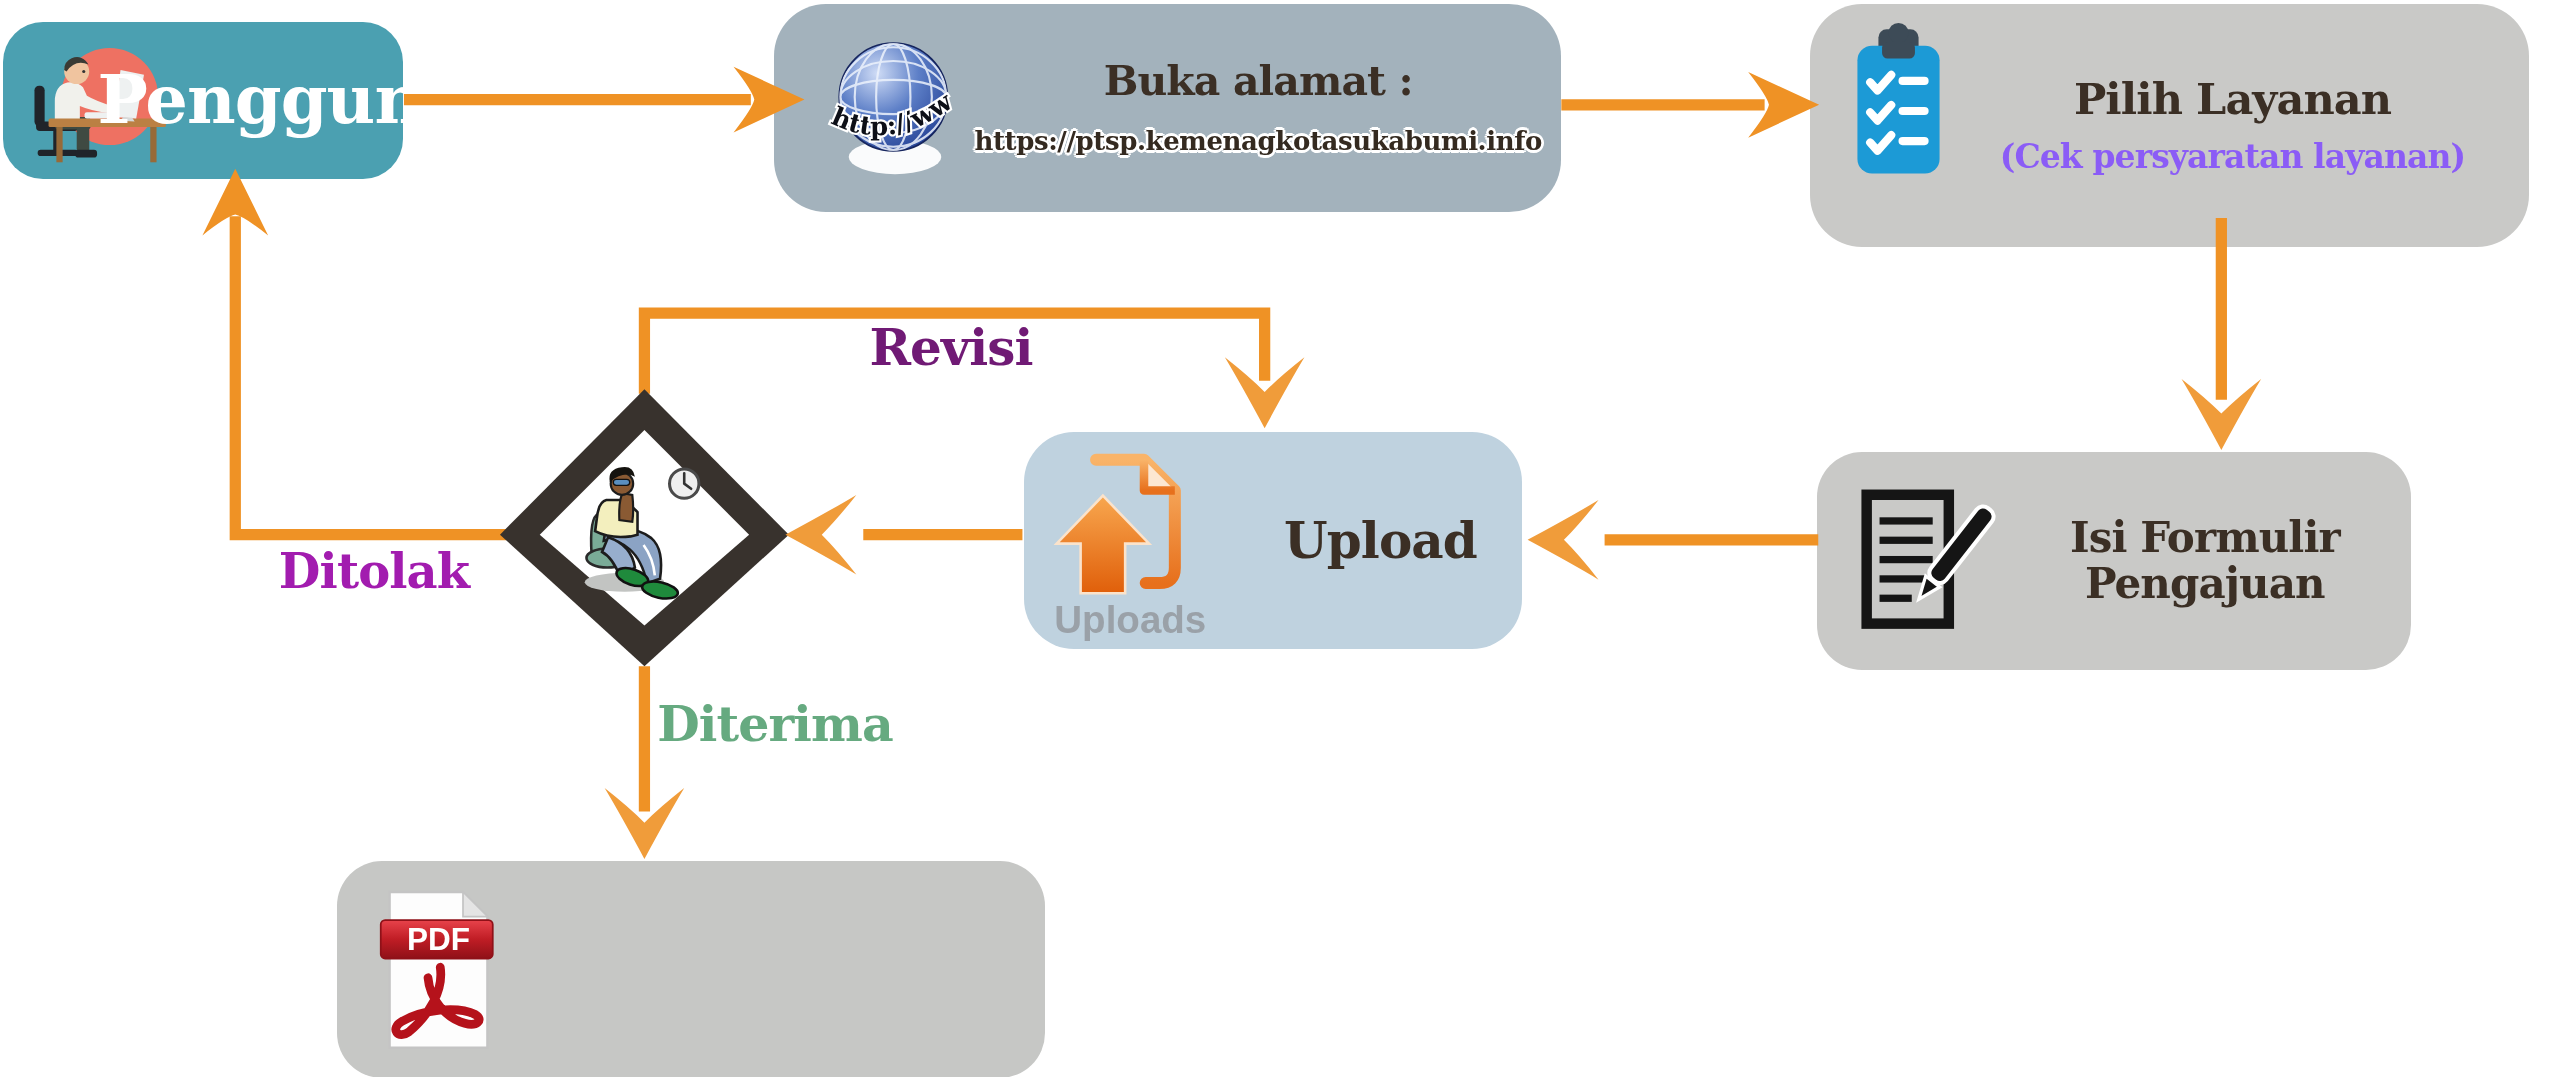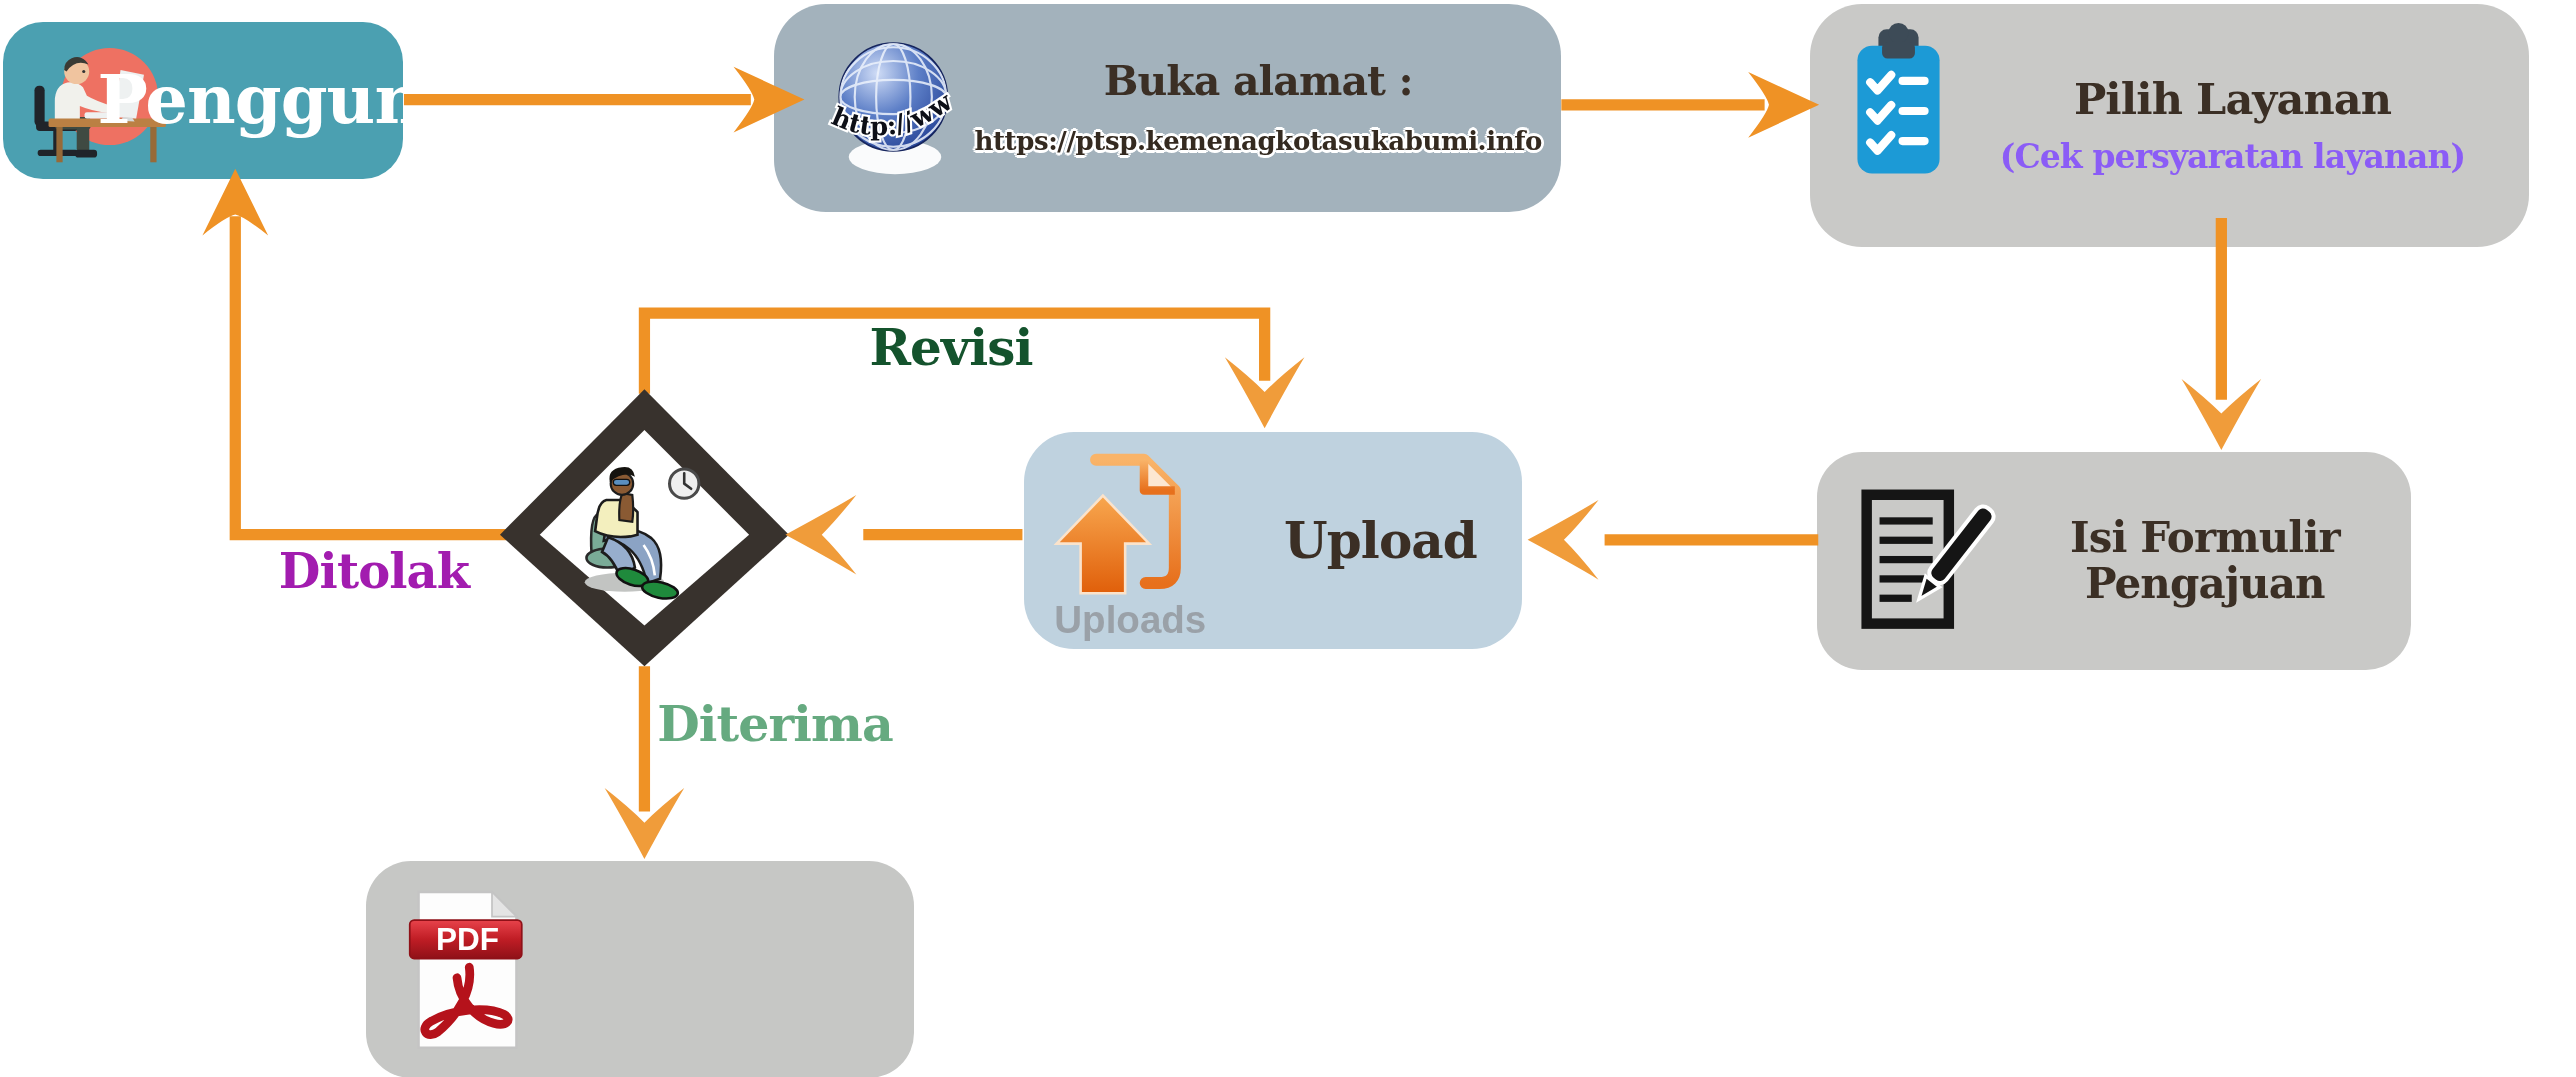--- a/index.html
+++ b/index.html
@@ -35,26 +35,26 @@
   #isi-box{left:1817px;top:452px;width:594px;height:218px;border-radius:24px;}
   #isi-box .node-bg{background:#c9c9c7;border-radius:45px;}
   #isi-box .icon-wrap{left:40px;top:31px;width:149px;height:154px;}
   #isi-box .node-text{left:192px;right:10.4px;top:0;bottom:0;}
   #isi-box .ttl{font-size:42px;}
   #upload-box{left:1024px;top:432px;width:498px;height:217px;}
   #upload-box .node-bg{background:#bfd2df;border-radius:50px;}
   #upload-box .icon-wrap{left:17.3px;top:14px;width:206px;height:197px;}
   #upload-box .node-text{left:227px;right:12px;top:0;bottom:0;}
   #upload-box .ttl{font-size:50px;line-height:1.55;}
-  #download-box{left:337px;top:861px;width:548px;height:217px;margin-left:29px;}
+  #download-box{left:337px;top:861px;width:708px;height:217px;}
   #download-box .node-bg{background:#c6c7c5;border-radius:45px;}
   #download-box .icon-wrap{left:40px;top:24px;width:123px;height:168px;}
   #download-box .node-text{left:171px;right:8.7px;top:0;bottom:0;}
   #download-box .ttl{font-size:39px;line-height:1.5;}
-  #revisi-label{left:804px;top:318px;width:294px;font-size:50px;color:#14532d;}
+  #revisi-label{left:804px;top:318px;width:294px;font-size:50px;color:#701a75;}
   #ditolak-label{left:227px;top:543px;width:294px;font-size:48px;color:#a21caf;}
   #diterima-label{left:628px;top:695px;width:294px;font-size:49px;color:#66aa80;}
 </style>
 </head>
 <body>
 
 <div id="canvas">
 
   <div class="node" id="pengguna-box">
     <div class="node-bg"></div>

